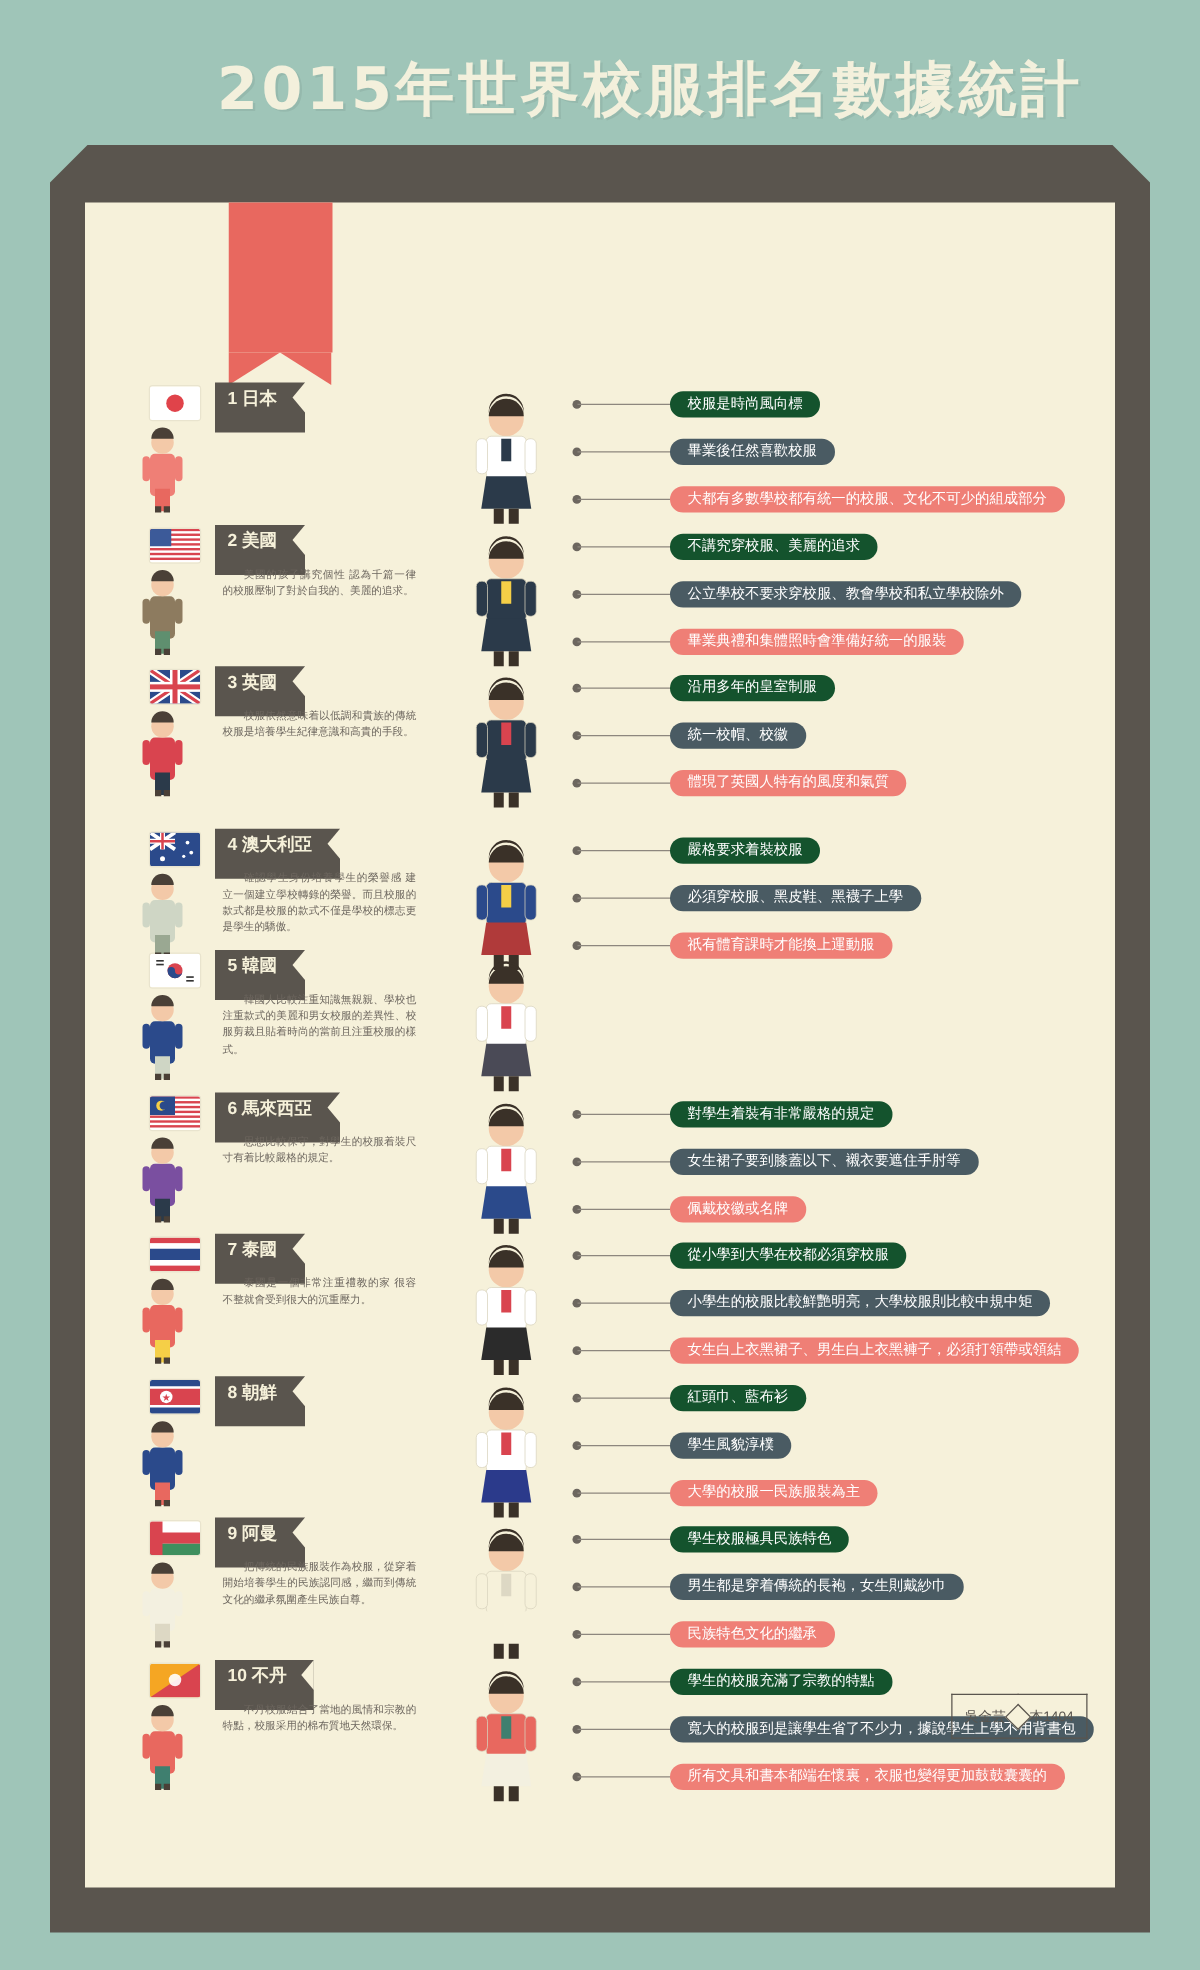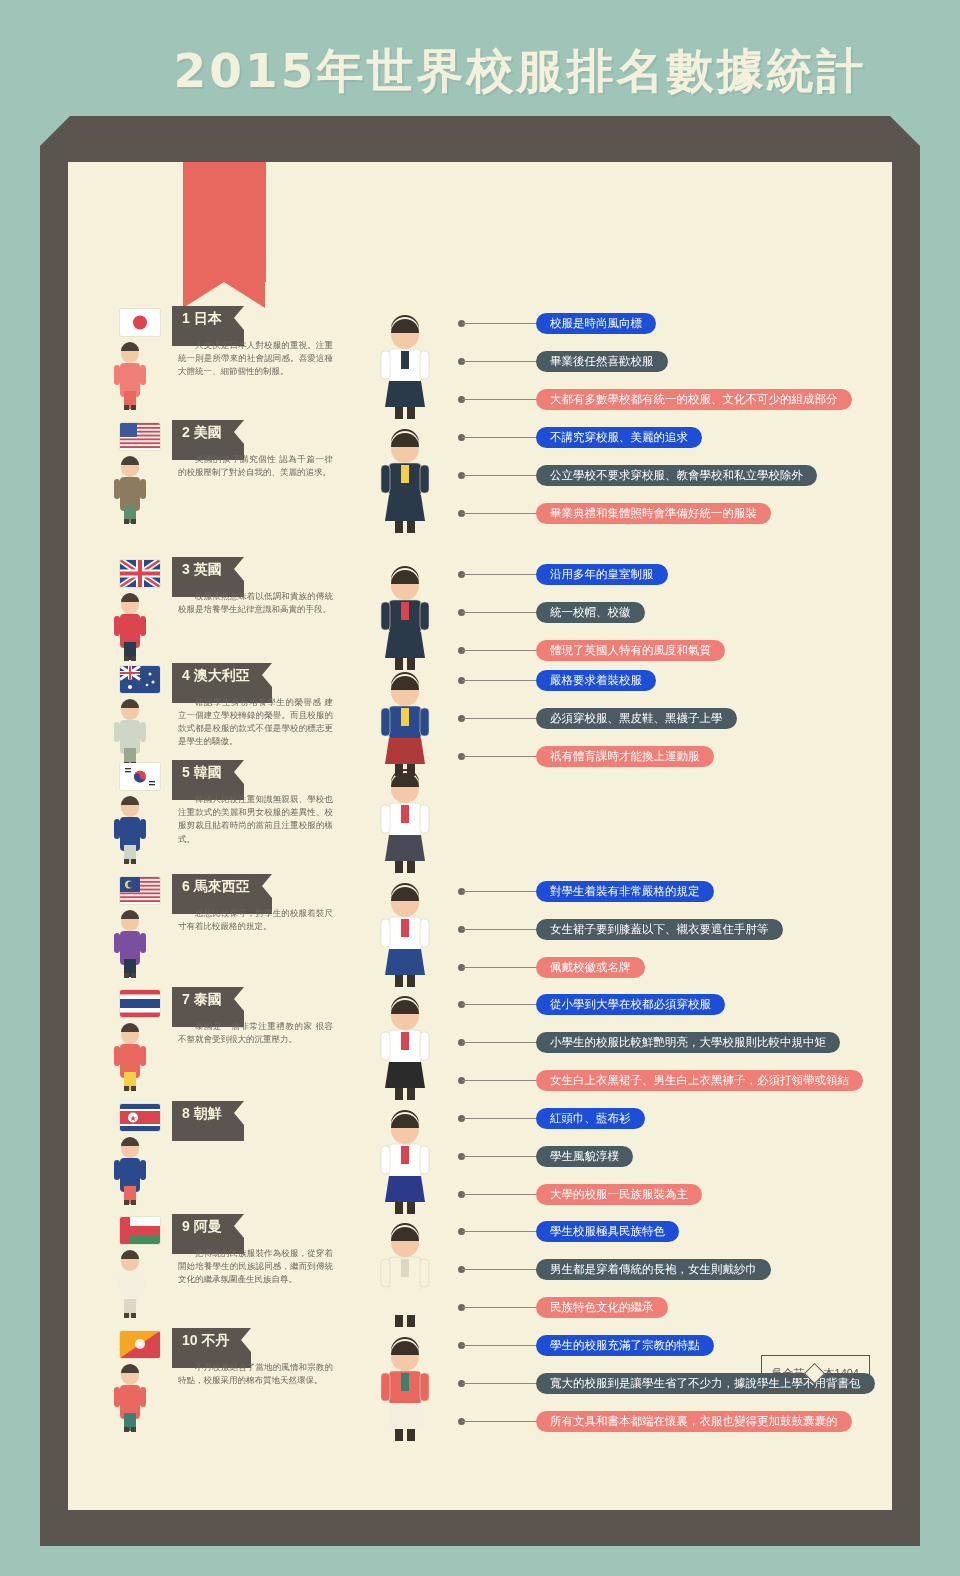--- a/index.html
+++ b/index.html
@@ -130,21 +130,21 @@
     position:absolute;
     left:78px;
     height:21px;
     border-radius:11px;
     color:#fff;
     font-size:11.5px;
     line-height:21px;
     padding:0 14px;
     white-space:nowrap;
   }
-  .b1 { top:4px;  background:#1d4ed8; }
+  .b1 { top:4px;  background:#14532d; }
   .b2 { top:42px; background:#4a5b63; }
   .b3 { top:80px; background:#ef7f76; }
 
   .dot {
     position:absolute;
     left:0px;
     width:7px; height:7px;
     border-radius:50%;
     background:#6d675f;
   }
@@ -201,21 +201,20 @@
 <div class="paper"></div>
 <div class="ribbon"></div>
 
 <div id="rows-host">
     <div class="row" style="top: 305px;">
       <div class="flag"><svg viewBox="0 0 40 27" width="40" height="27">
           <rect width="40" height="27" fill="#fff"></rect>
           <circle cx="20" cy="13.5" r="7" fill="#e0434a"></circle>
         </svg></div>
       <div class="country-tag">1 日本</div>
-      <div class="desc">人文決定日本人對校服的重視。注重統一則是所帶來的社會認同感。喜愛這種大體統一、細節個性的制服。</div>
       <div class="person"><svg viewBox="0 0 60 78" width="60" height="78">
           <rect x="20" y="28" width="20" height="34" rx="4" fill="#ef7f76"></rect>
           <rect x="24" y="56" width="12" height="18" fill="#e8685f"></rect>
           <circle cx="30" cy="19" r="9" fill="#f3c9a8"></circle>
           <path d="M21 16 a9 9 0 0 1 18 0 z" fill="#4a4037"></path>
           <rect x="14" y="30" width="6" height="20" rx="3" fill="#ef7f76"></rect>
           <rect x="40" y="30" width="6" height="20" rx="3" fill="#ef7f76"></rect>
           <rect x="24" y="70" width="5" height="5" fill="#4a4037"></rect>
           <rect x="31" y="70" width="5" height="5" fill="#4a4037"></rect>
         </svg></div>
@@ -284,21 +283,21 @@
         <span class="leader l1"></span>
         <div class="bullet b1">不講究穿校服、美麗的追求</div>
         <span class="dot d2"></span>
         <span class="leader l2"></span>
         <div class="bullet b2">公立學校不要求穿校服、教會學校和私立學校除外</div>
         <span class="dot d3"></span>
         <span class="leader l3"></span>
         <div class="bullet b3">畢業典禮和集體照時會準備好統一的服裝</div>
       </div>
     </div>
-    <div class="row" style="top: 556px;">
+    <div class="row" style="top: 532px;">
       <div class="flag"><svg viewBox="0 0 40 27" width="40" height="27">
           <rect width="40" height="27" fill="#2b4a8b"></rect>
           <path d="M0 0 L40 27 M40 0 L0 27" stroke="#fff" stroke-width="6"></path>
           <path d="M0 0 L40 27 M40 0 L0 27" stroke="#d9444f" stroke-width="2.5"></path>
           <rect x="16" width="8" height="27" fill="#fff"></rect>
           <rect y="9.5" width="40" height="8" fill="#fff"></rect>
           <rect x="18" width="4" height="27" fill="#d9444f"></rect>
           <rect y="11.5" width="40" height="4" fill="#d9444f"></rect>
         </svg></div>
       <div class="country-tag">3 英國</div>

